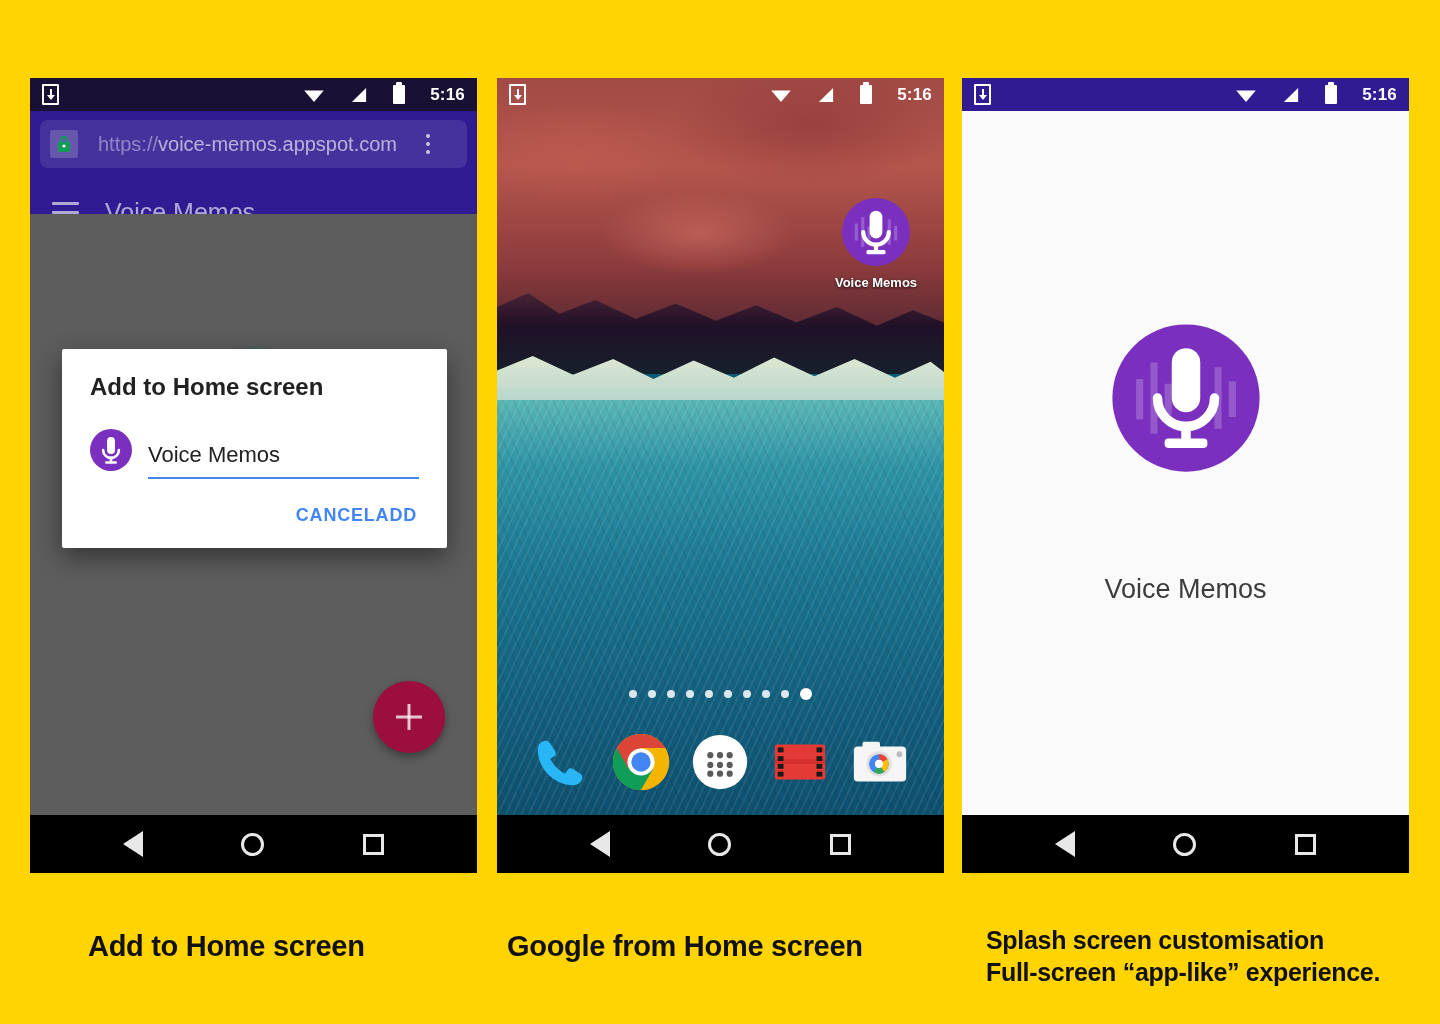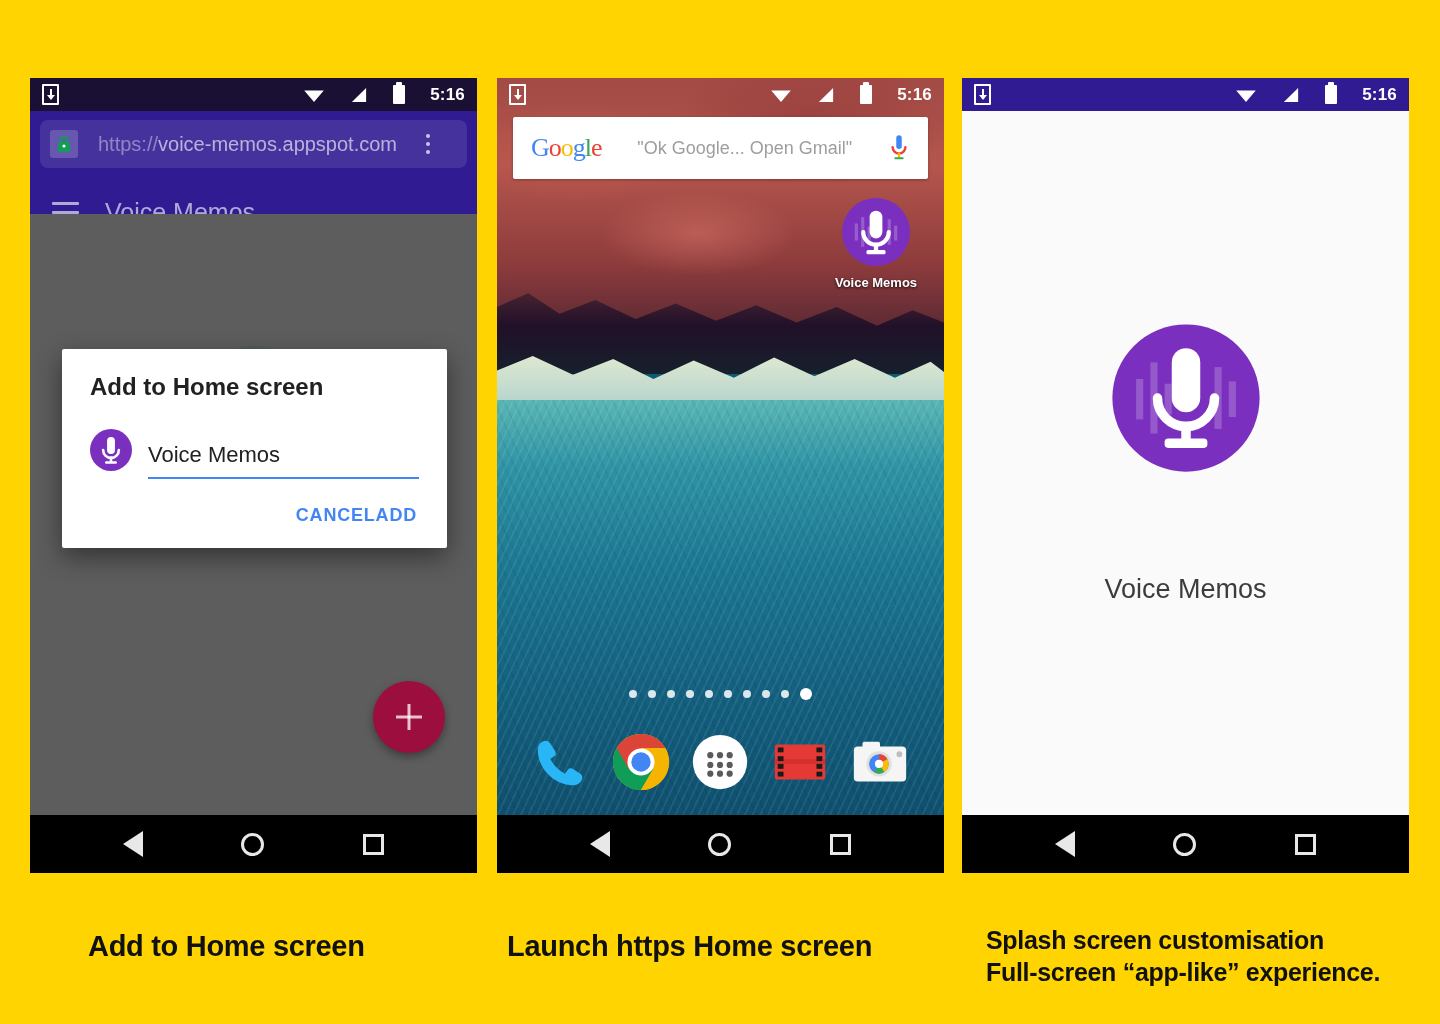--- a/index.html
+++ b/index.html
@@ -462,30 +462,20 @@
             <path d="M1 4 L12 17 L23 4 Z" fill="#fff"></path>
           </svg>
         <svg class="ic-signal" viewBox="0 0 20 18">
             <path d="M18 1 L18 17 L2 17 Z" fill="#fff"></path>
           </svg>
         <span class="ic-battery"></span>
         <span class="sb-time">5:16</span>
       </div>
     </div>
 
-    <div class="gsearch">
-      <span class="glogo"><span class="b">G</span><span class="r">o</span><span class="y">o</span><span class="b">g</span><span class="g">l</span><span class="r">e</span></span>
-      <span class="gsearch-hint">"Ok Google... Open Gmail"</span>
-      <svg class="gmic" viewBox="0 0 24 32">
-        <rect x="9" y="2" width="6" height="15" rx="3" fill="#4285F4"></rect>
-        <path d="M5 15 a7 7 0 0 0 14 0" fill="none" stroke="#EA4335" stroke-width="2.6" stroke-linecap="round"></path>
-        <rect x="10.8" y="21" width="2.4" height="6" fill="#FBBC05"></rect>
-        <rect x="7" y="26" width="10" height="2.4" rx="1" fill="#34A853"></rect>
-      </svg>
-    </div>
 
     <div class="app-shortcut">
       <svg class="ic" viewBox="0 0 64 64">
         <circle cx="32" cy="32" r="32" fill="#7B2FBF"></circle>
         <g opacity=".22" fill="#fff">
           <rect x="12" y="24" width="3" height="16"></rect>
             <rect x="18" y="18" width="3" height="28"></rect>
           <rect x="24" y="27" width="3" height="12"></rect>
             <rect x="43" y="20" width="3" height="24"></rect>
           <rect x="49" y="26" width="3" height="14"></rect>
@@ -619,17 +609,17 @@
 
   </div>
   <div class="navbar">
     <span class="nav-back"></span>
     <span class="nav-home"></span>
     <span class="nav-recent"></span>
   </div>
 </div>
 
 <div class="caption" id="cap1">Add to Home screen</div>
-<div class="caption" id="cap2">Launch https Home screen</div>
+<div class="caption" id="cap2">Google from Home screen</div>
 <div class="caption" id="cap3">
   <div>Splash screen customisation</div>
   <div>Full-screen “app-like” experience.</div>
 </div>
 
 </body></html>

